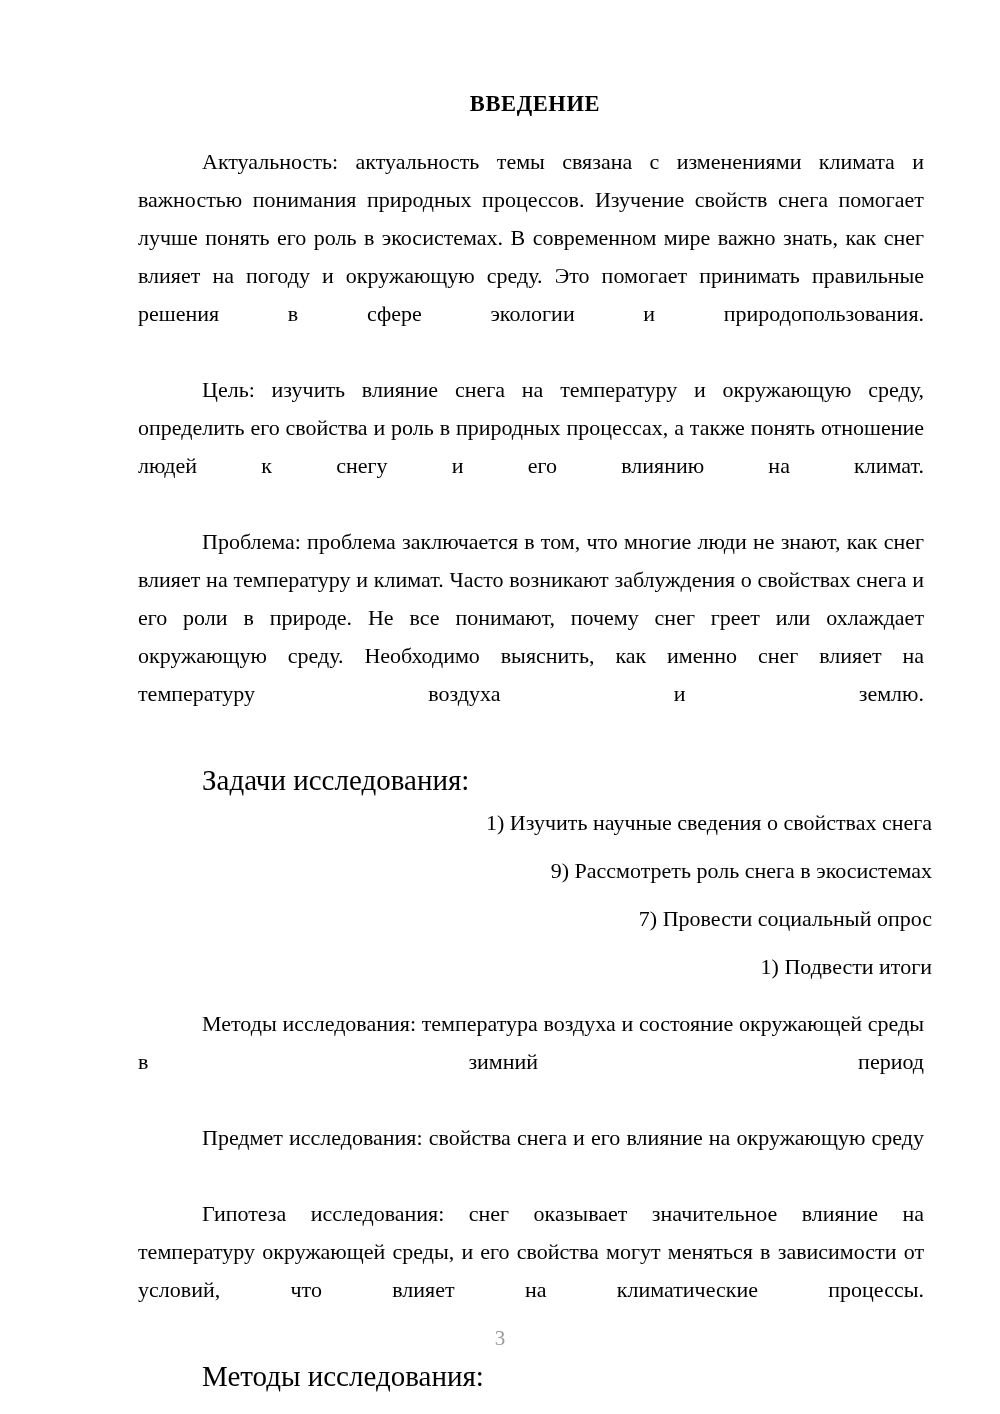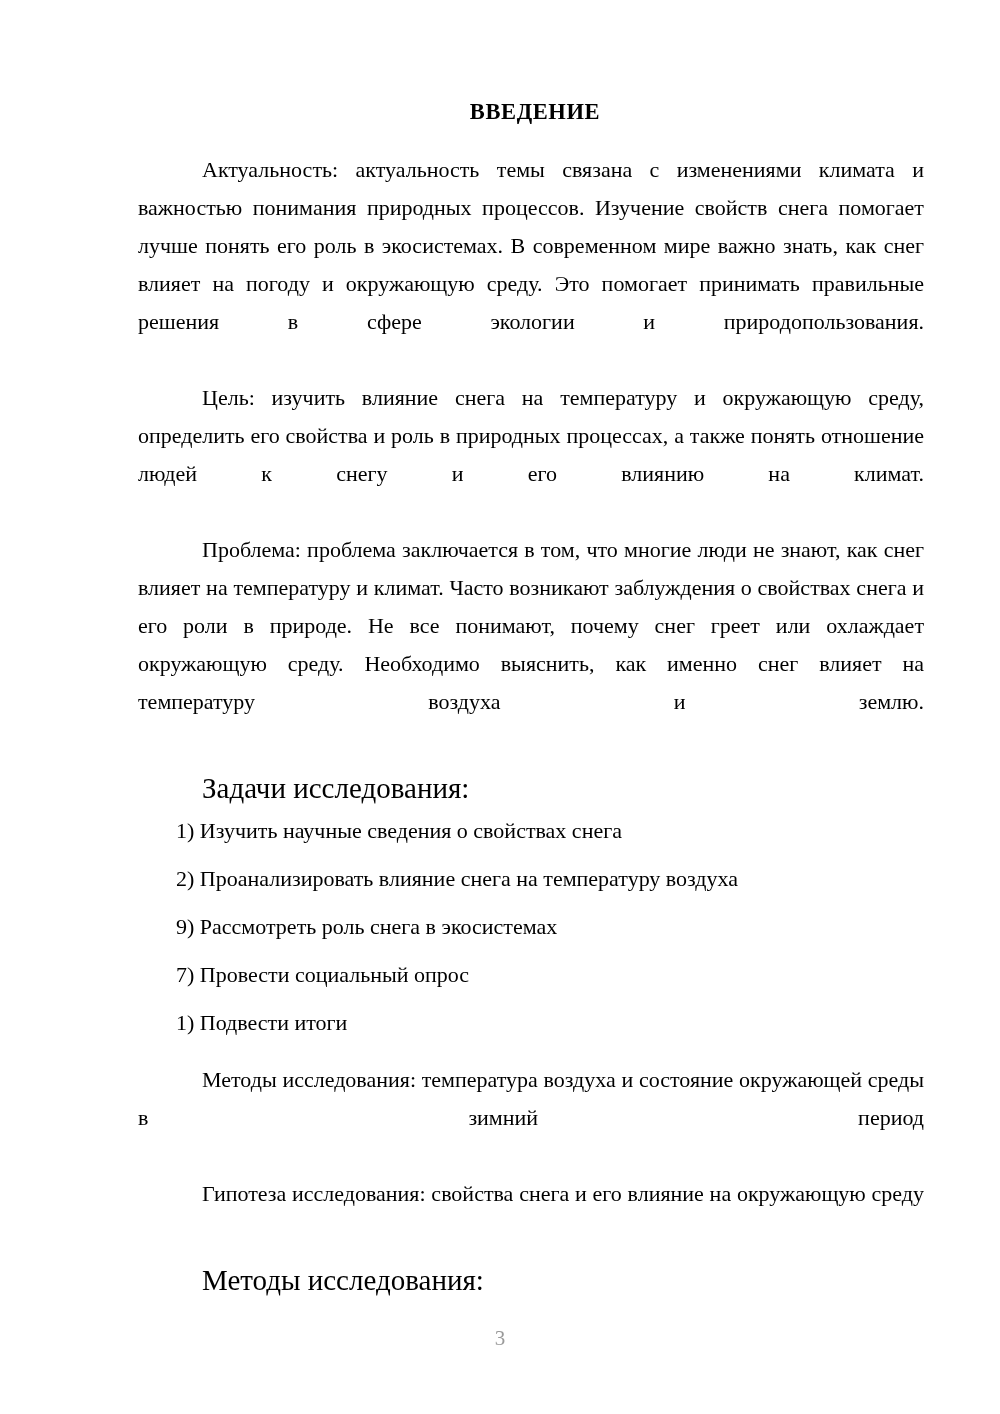--- a/index.html
+++ b/index.html
@@ -31,21 +31,21 @@
     top: 88px;
     width: 794px;           
   }
 
   .doc-title {
     font-size: 22.5px;
     font-weight: bold;
     text-align: center;
     letter-spacing: 0.6px;
     line-height: 1.45;
-    margin: 8px 0 22px 0;
+    margin: 0 0 22px 0;
   }
 
   .para {
     font-size: 22px;
     line-height: 38px;
     text-align: justify;
     text-justify: inter-word;
     text-indent: 64px;
     margin: 0 8px 0 0;
     hyphens: none;
@@ -69,21 +69,21 @@
 
   .list {
     list-style: none;
     margin: 0;
     padding: 0;
   }
 
   .list-item {
     font-size: 22px;
     line-height: 48px;
-    text-align: left;
+    text-align: right;
     margin: 0;
     padding-left: 38px;     
   }
 
   .gap-sm { height: 10px; }
   .gap-md { height: 14px; }
 
   .page-number {
     position: absolute;
     left: 0;
@@ -109,32 +109,32 @@
     <p class="para">Цель: изучить влияние снега на температуру и окружающую среду, определить его свойства и роль в природных процессах, а также понять отношение людей к снегу и его влиянию на климат.</p>
 
     <p class="para">Проблема: проблема заключается в том, что многие люди не знают, как снег влияет на температуру и климат. Часто возникают заблуждения о свойствах снега и его роли в природе. Не все понимают, почему снег греет или охлаждает окружающую среду. Необходимо выяснить, как именно снег влияет на температуру воздуха и землю.</p>
 
     <div class="gap-sm"></div>
 
     <p class="label-line">Задачи исследования:</p>
 
     <ul class="list">
       <li class="list-item">1) Изучить научные сведения о свойствах снега</li>
-      <li class="list-item">2) Проанализировать влияние снега на температуру воздуха</li>
       <li class="list-item">9) Рассмотреть роль снега в экосистемах</li>
       <li class="list-item">7) Провести социальный опрос</li>
       <li class="list-item">1) Подвести итоги</li>
     </ul>
 
     <div class="gap-md"></div>
 
     <p class="para">Методы исследования: температура воздуха и состояние окружающей среды в зимний период</p>
 
-    <p class="para">Гипотеза исследования: свойства снега и его влияние на окружающую среду</p>
+    <p class="para">Предмет исследования: свойства снега и его влияние на окружающую среду</p>
 
+    <p class="para">Гипотеза исследования: снег оказывает значительное влияние на температуру окружающей среды, и его свойства могут меняться в зависимости от условий, что влияет на климатические процессы.</p>
 
     <div class="gap-sm"></div>
 
     <p class="label-line">Методы исследования:</p>
 
   </div>
 
   <div class="page-number">3</div>
 
 </div>

